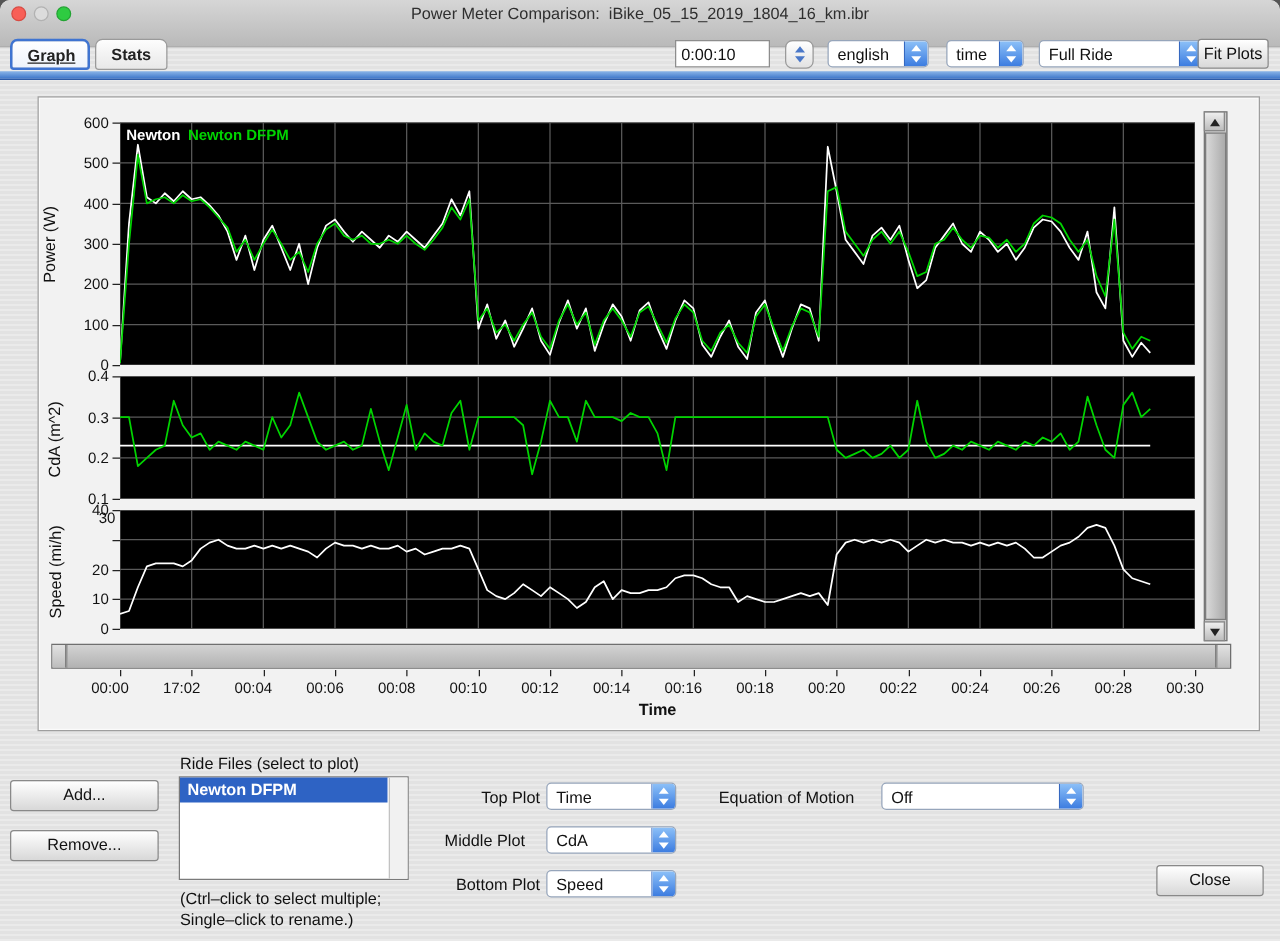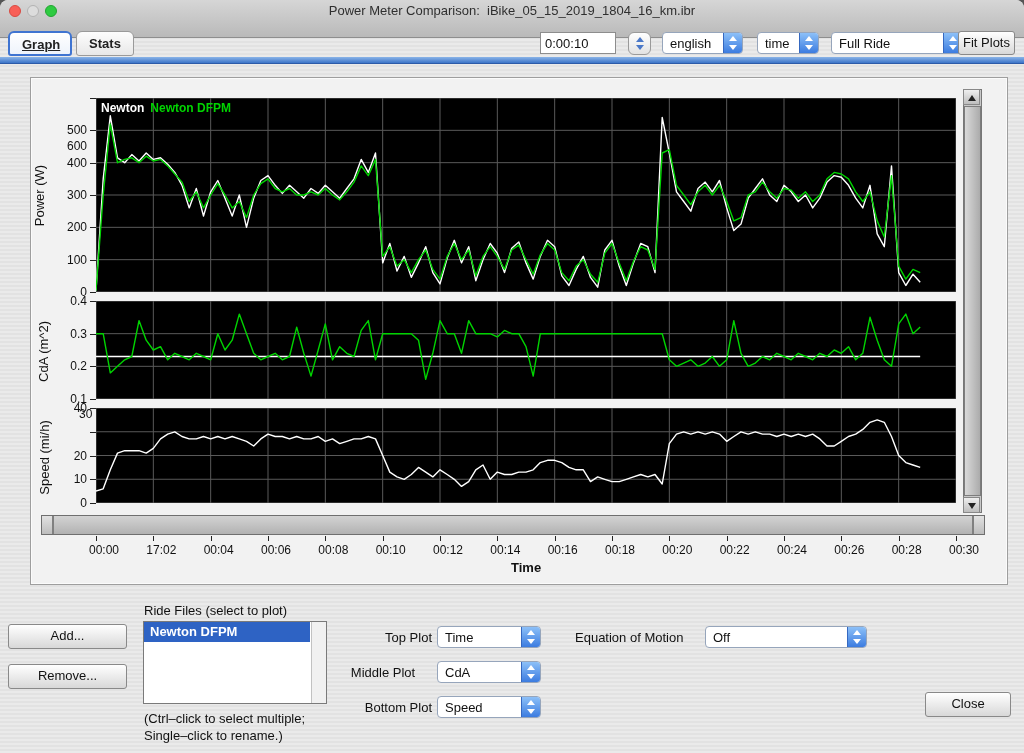--- a/index.html
+++ b/index.html
@@ -45,21 +45,21 @@
   
   .plot-panel{position:absolute;left:30px;top:77px;width:978px;height:508px;
     background:#f2f2f2;border:1px solid #9e9e9e;box-shadow:inset 0 0 0 1px #fbfbfb;}
   .chart{position:absolute;left:65px;width:860px;background:#000;}
   .ylab{position:absolute;transform:rotate(-90deg);transform-origin:center;
     font-size:13px;color:#111;white-space:nowrap;}
   .legend{position:absolute;left:70px;top:23px;font-size:12px;font-weight:bold;z-index:5;}
   .legend span{margin-right:6px;}
   .ytick,.xtick{position:absolute;font-size:12px;color:#111;}
   .ytick{width:56px;text-align:right;}
-  .xtick{width:46px;text-align:right;}
+  .xtick{width:46px;text-align:left;}
   .tickdash-y{position:absolute;width:6px;height:1px;background:#222;}
   .tickdash-x{position:absolute;width:1px;height:5px;background:#222;}
   .time-label{position:absolute;font-size:13px;font-weight:bold;color:#111;}
   
   .vscroll{position:absolute;left:932px;top:11px;width:19px;height:424px;border:1px solid #777;background:#c8c8c8;}
   .vscroll .btn{position:absolute;left:0;width:17px;height:16px;background:linear-gradient(#efefef,#bdbdbd);border:1px solid #888;}
   .vscroll .thumb{position:absolute;left:0;top:16px;width:17px;height:390px;
     background:linear-gradient(90deg,#d9d9d9,#ababab);border:1px solid #7d7d7d;}
   .tri{position:absolute;width:0;height:0;border-left:4px solid transparent;border-right:4px solid transparent;left:4px;}
   .tri.up{top:5px;border-bottom:6px solid #222;}
@@ -217,21 +217,21 @@
         <div class="ytick" style="left: 0px; top: 174.667px;">100</div>
         <div class="tickdash-y" style="left: 59px; top: 181.667px;"></div>
         <div class="ytick" style="left: 0px; top: 142.333px;">200</div>
         <div class="tickdash-y" style="left: 59px; top: 149.333px;"></div>
         <div class="ytick" style="left: 0px; top: 110px;">300</div>
         <div class="tickdash-y" style="left: 59px; top: 117px;"></div>
         <div class="ytick" style="left: 0px; top: 77.6667px;">400</div>
         <div class="tickdash-y" style="left: 59px; top: 84.6667px;"></div>
         <div class="ytick" style="left: 0px; top: 45.3333px;">500</div>
         <div class="tickdash-y" style="left: 59px; top: 52.3333px;"></div>
-        <div class="ytick" style="left: 0px; top: 13px; margin-top: 48px;">600</div>
+        <div class="ytick" style="left: 0px; top: 13px;">600</div>
         <div class="tickdash-y" style="left: 59px; top: 20px;"></div>
         <div class="ytick" style="left: 0px; top: 314px;">0.1</div>
         <div class="tickdash-y" style="left: 59px; top: 321px;"></div>
         <div class="ytick" style="left: 0px; top: 281.333px;">0.2</div>
         <div class="tickdash-y" style="left: 59px; top: 288.333px;"></div>
         <div class="ytick" style="left: 0px; top: 248.667px;">0.3</div>
         <div class="tickdash-y" style="left: 59px; top: 255.667px;"></div>
         <div class="ytick" style="left: 0px; top: 216px;">0.4</div>
         <div class="tickdash-y" style="left: 59px; top: 223px;"></div>
         <div class="ytick" style="left: 0px; top: 418px;">0</div>
@@ -313,21 +313,21 @@
   </div>
 
   <div class="label13" style="left:378px;top:630px;width:54px;text-align:right;">Top Plot</div>
   <div class="combo" style="left:437px;top:626px;width:104px;">
     <span class="ctext">Time</span>
     <span class="cap">
         <span class="ch up"></span>
         <span class="ch dn"></span>
       </span>
   </div>
-  <div class="label13" style="left:346px;top:665px;width:74px;text-align:center;">Middle Plot</div>
+  <div class="label13" style="left:346px;top:665px;width:74px;text-align:right;">Middle Plot</div>
   <div class="combo" style="left:437px;top:661px;width:104px;">
     <span class="ctext">CdA</span>
     <span class="cap">
         <span class="ch up"></span>
         <span class="ch dn"></span>
       </span>
   </div>
   <div class="label13" style="left:355px;top:700px;width:77px;text-align:right;">Bottom Plot</div>
   <div class="combo" style="left:437px;top:696px;width:104px;">
     <span class="ctext">Speed</span>

